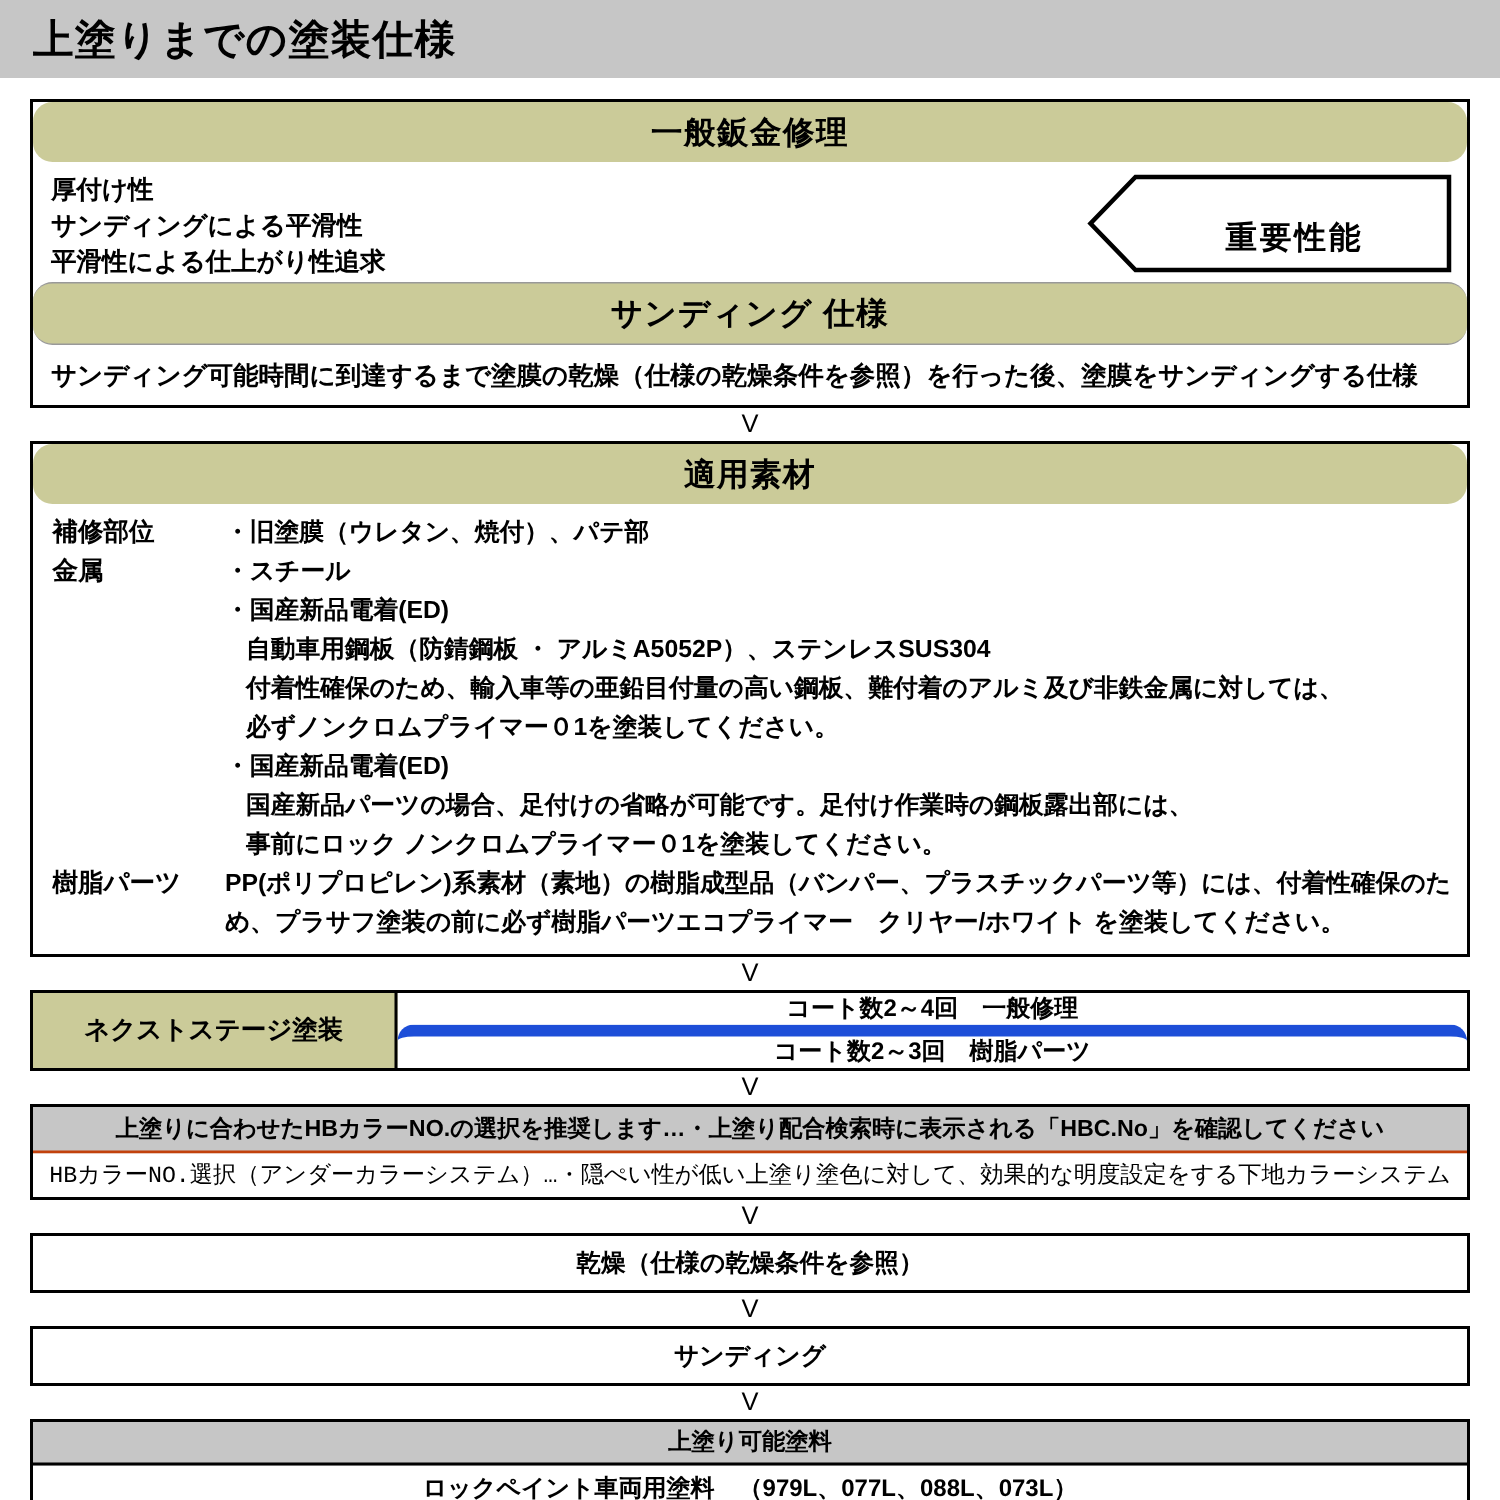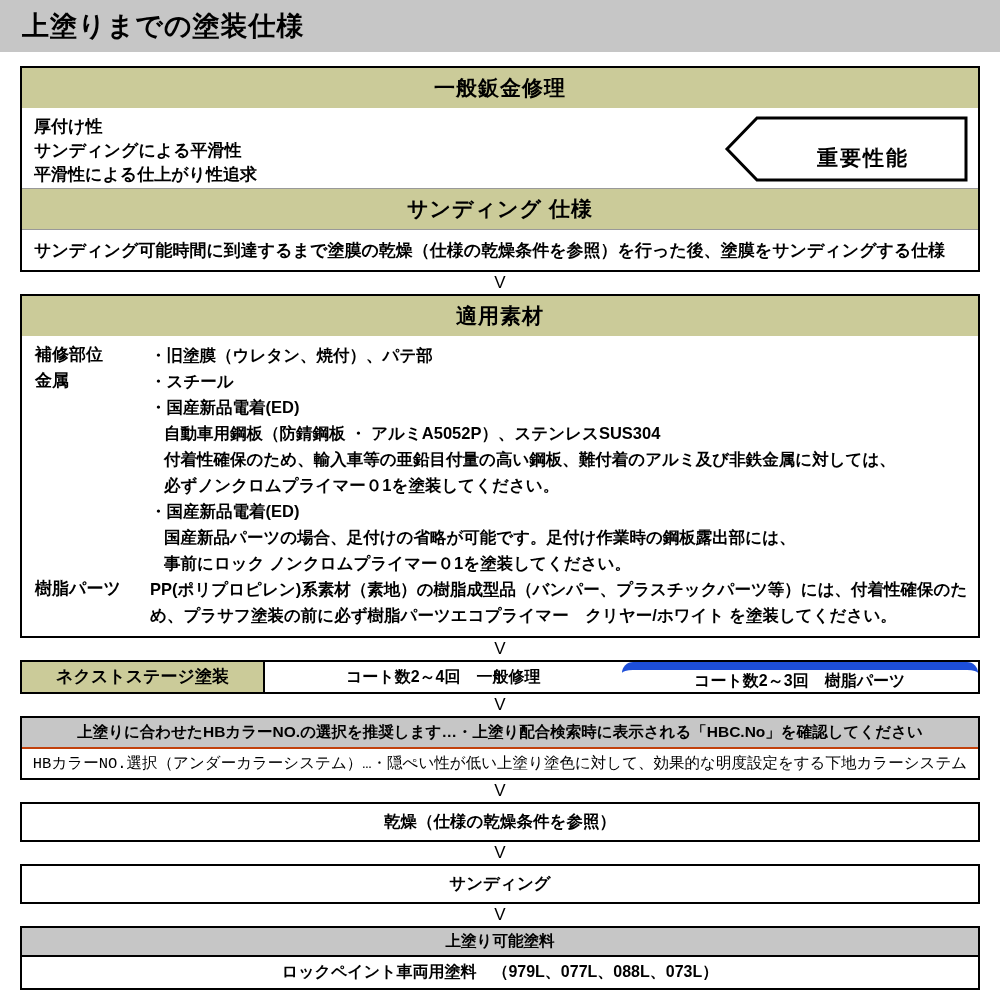--- a/index.html
+++ b/index.html
@@ -11,21 +11,21 @@
     display: flex; align-items: center; padding-left: 22px;
     font-size: 27px; font-weight: bold; letter-spacing: 1px;
   }
 
   .flow { margin: 14px 20px 0 20px; }
 
   .box { border: 2px solid #000; background: #fff; }
 
   .olive-header {
     background: #cbcb99; text-align: center; font-weight: bold;
-    font-size: 21px; padding: 6px 0; letter-spacing: 1px;
+    font-size: 21px; padding: 6px 0; letter-spacing: 1px; border-radius: 13px;
   }
   .sub-olive { border-top: 1px solid #999; border-bottom: 1px solid #999; }
 
   .features {
     position: relative; padding: 7px 12px 6px 12px; height: 80px; border-radius: 25px;
   }
   .features .line { font-size: 17px; font-weight: bold; line-height: 24px; }
 
   .callout {
     position: absolute; top: 8px; right: 10px; width: 244px; height: 84px;
@@ -51,21 +51,21 @@
   .mat-label { font-size: 17px; font-weight: bold; line-height: 26px; }
   .mat-text { font-size: 16.5px; font-weight: bold; line-height: 26px; }
   .mat-text.indent { padding-left: 14px; }
 
   .next-table { display: grid; grid-template-columns: 243px 1fr; }
   .next-label {
     background: #cbcb99; border-right: 2px solid #000;
     display: flex; align-items: center; justify-content: center;
     font-size: 17px; font-weight: bold; line-height: 22px;
   }
-  .next-rows { display: flex; flex-direction: row; }
+  .next-rows { display: flex; flex-direction: column; }
   .next-row {
     flex: 1; display: flex; align-items: center; justify-content: center;
     font-size: 16px; font-weight: bold; height: 30px;
   }
   .next-row + .next-row { border-top: 8px solid #1d4ed8; border-radius: 11px; }
 
   .hb-row1 {
     background: #c6c6c6; border-bottom: 2px solid #c2410c; text-align: center;
     font-size: 15.5px; font-weight: bold; padding: 4px 4px;
   }

